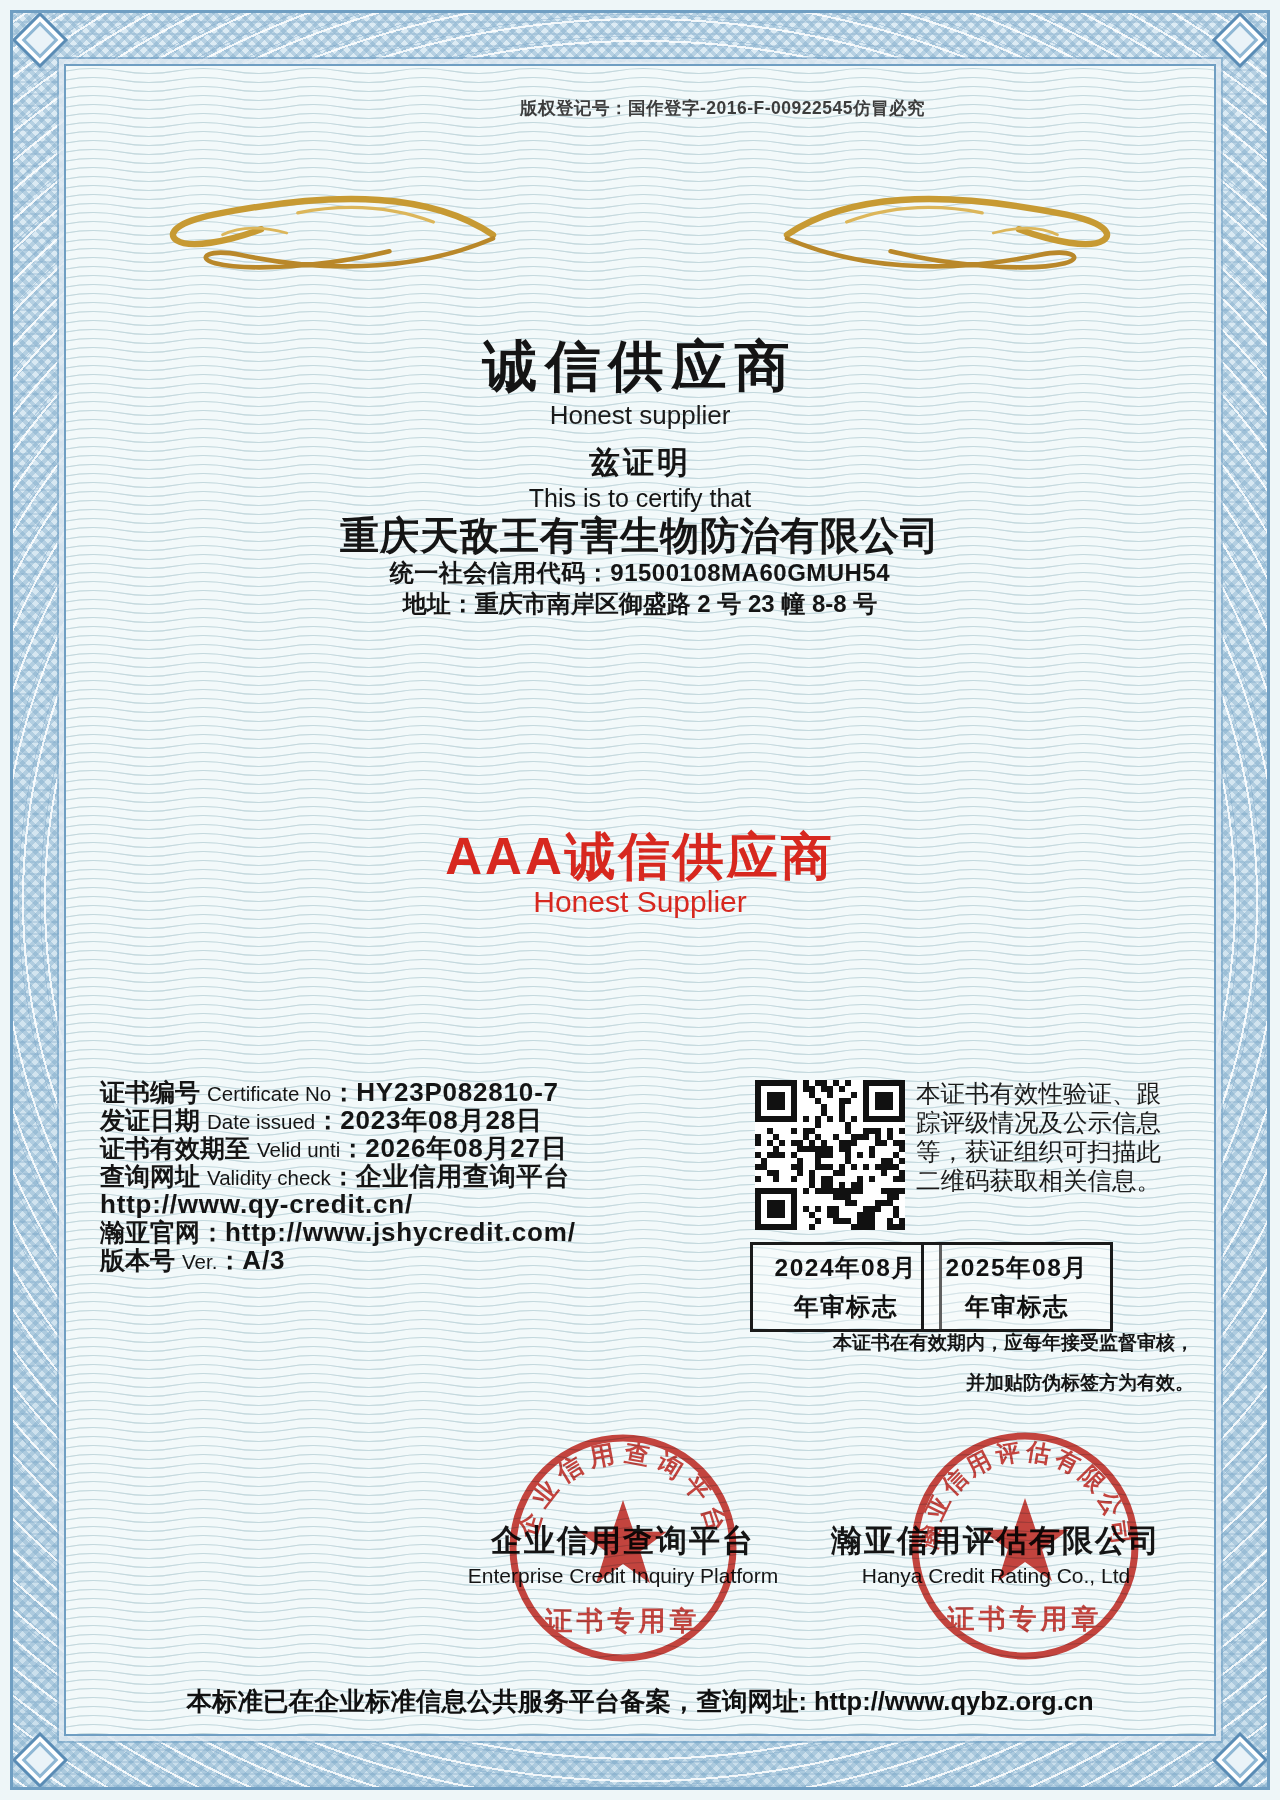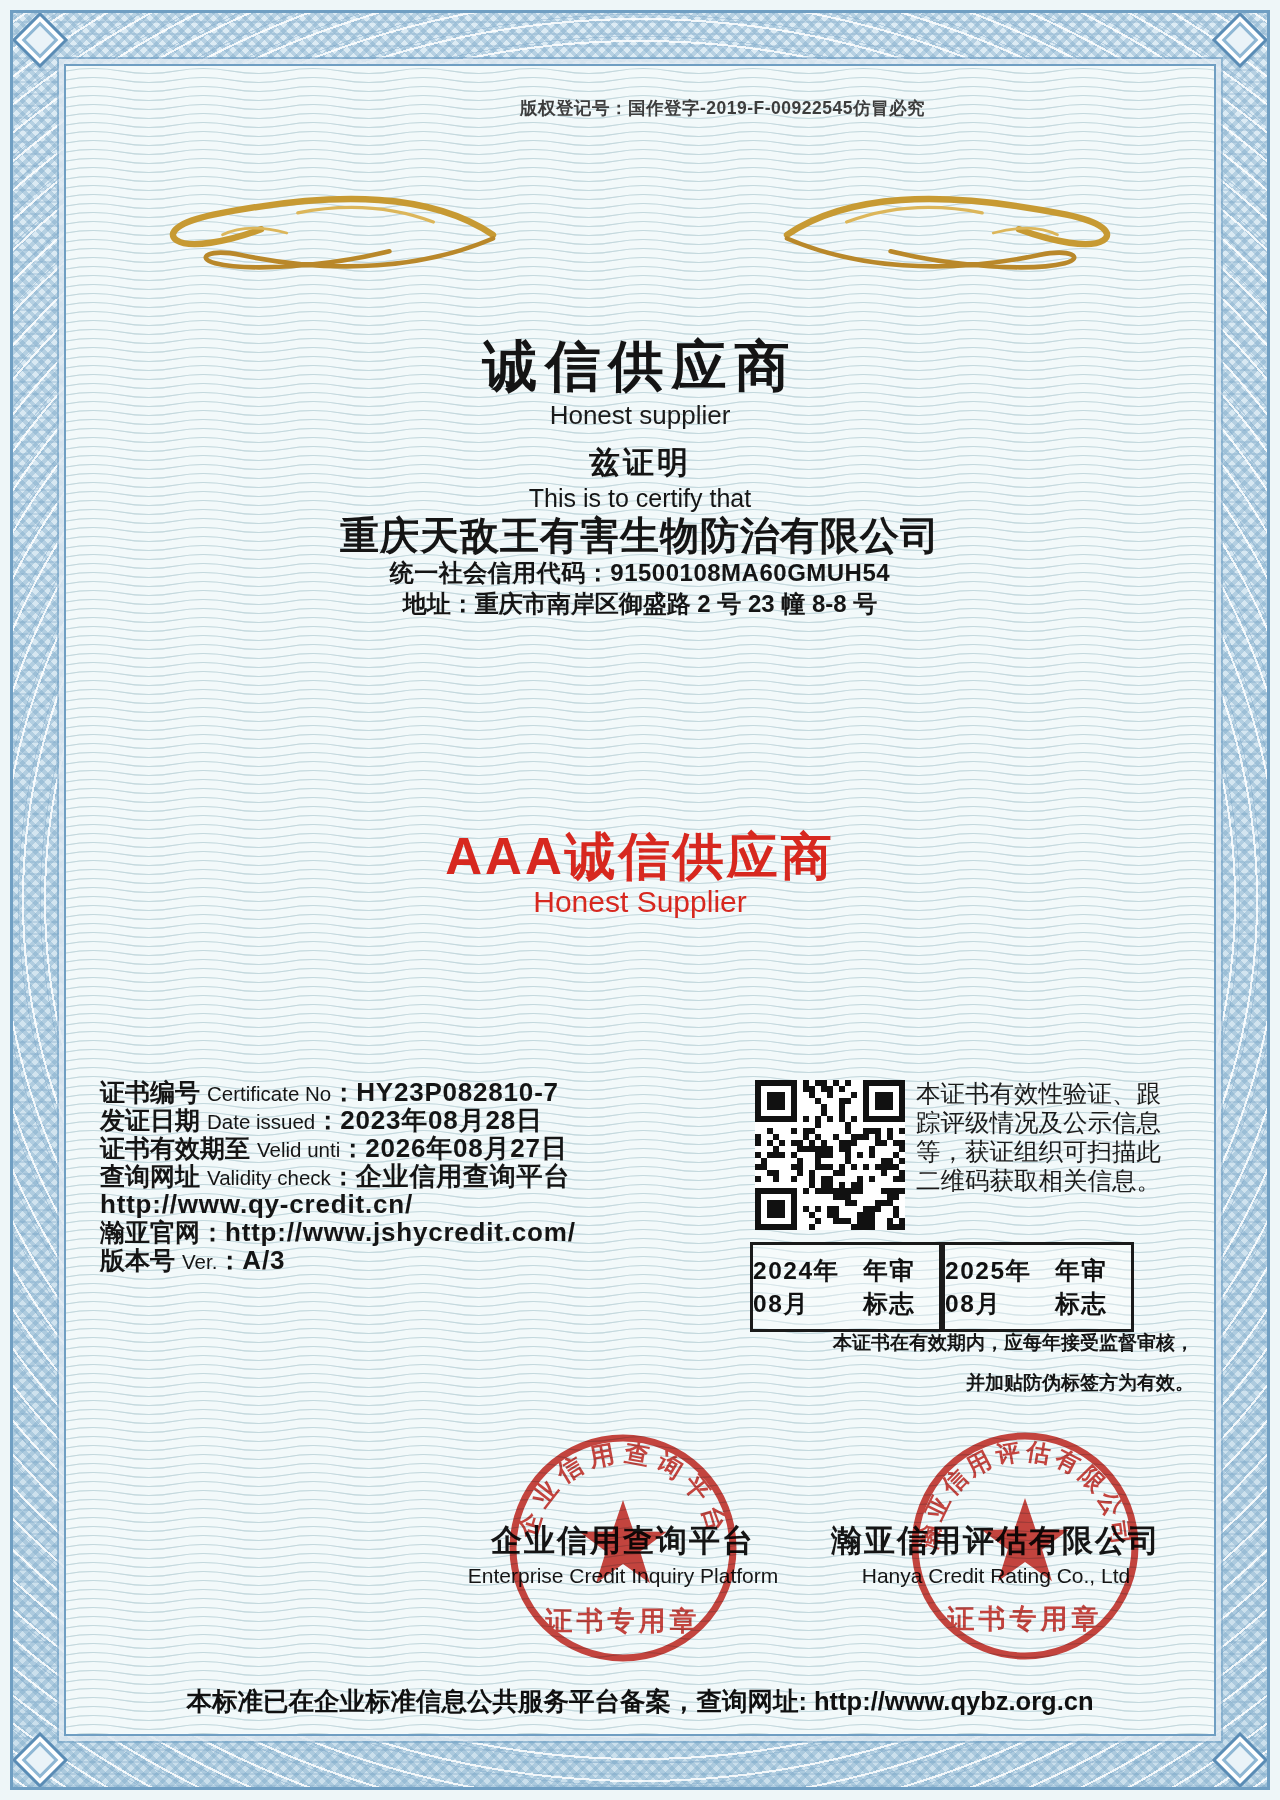--- a/index.html
+++ b/index.html
@@ -54,24 +54,24 @@
   .details{left:100px;top:1080px;width:600px;line-height:24px}
   .dline{white-space:nowrap}
   .dcn{font-size:25px;font-weight:700}
   .den{font-size:20.5px;font-weight:500;margin-left:7px}
   .dcn:empty,.den:empty{display:none;margin:0}
   .dsep{font-size:25px;font-weight:700}
   .dval{font-size:26px;font-weight:600;letter-spacing:.8px}
   .qr{left:755px;top:1080px;width:150px;height:150px;background:#fff;z-index:4}
   .qr-info{left:916px;top:1079px;width:268px;font-size:24.5px;line-height:29px;font-weight:500;color:#1b1b1b}
   .badge{width:186px;height:84px;border:3px solid #1a1a1a;background:rgba(255,255,255,.3);
-         display:flex;align-items:center;justify-content:center;gap:6px;z-index:4}
+         display:flex;flex-direction:column;align-items:center;justify-content:center;gap:6px;z-index:4}
   .badge div{font-size:24.5px;font-weight:600;letter-spacing:1.5px;color:#111}
   .badge.b1{left:750px;top:1242px}
-  .badge.b2{left:942px;top:1242px}
+  .badge.b2{left:921px;top:1242px}
   .note{right:86px;font-size:19px;font-weight:600;text-align:left}
   .note.n1{top:1330px}
   .note.n2{top:1370px}
   .seal{width:240px;height:240px;z-index:6;mix-blend-mode:multiply;opacity:.9}
   .seal.s1{left:503px;top:1428px}
   .seal.s2{left:905px;top:1426px}
   .sig-cn{width:390px;text-align:center;top:1520px;font-size:31px;font-weight:700;letter-spacing:2px;z-index:5}
   .sig-en{width:390px;text-align:center;top:1564px;font-size:21px;font-weight:500;z-index:5}
   .sig1{left:428px}.sig2{left:801px}
   .footer-line{top:1684px;font-size:25.5px;font-weight:700;color:#101010}
@@ -91,21 +91,21 @@
   <svg class="guilloche" width="1148" height="1668">
     <defs>
       <pattern id="waves" width="220" height="9" patternUnits="userSpaceOnUse">
         <path d="M0 5 Q 27 0, 55 5 T 110 5 T 165 5 T 220 5" fill="none" stroke="#c3d8dd" stroke-width="1.2"></path>
       </pattern>
     </defs>
     <rect x="0" y="0" width="1148" height="1668" fill="url(#waves)"></rect>
     <rect x="-110" y="4" width="1368" height="1668" fill="url(#waves)" opacity="0.55"></rect>
   </svg>
 
-  <div class="abs copyright">版权登记号：国作登字-2019-F-00922545仿冒必究</div>
+  <div class="abs copyright">版权登记号：国作登字-2016-F-00922545仿冒必究</div>
 
   <div class="abs flourish left">
     <svg width="360" height="110" viewBox="0 0 370 120">
       <path d="M365,62 C300,18 200,12 60,40 C22,48 8,60 20,68 C34,77 74,70 112,56" fill="none" stroke="#c79a33" stroke-width="7" stroke-linecap="round"></path>
       <path d="M365,66 C290,98 195,106 90,84 C55,77 40,87 62,93 C98,102 182,97 252,80" fill="none" stroke="#b9882a" stroke-width="5" stroke-linecap="round"></path>
       <path d="M300,48 C252,30 202,28 152,38" fill="none" stroke="#dcb65a" stroke-width="3.5" stroke-linecap="round"></path>
       <path d="M140,60 C110,52 86,54 70,62" fill="none" stroke="#dcb65a" stroke-width="3" stroke-linecap="round"></path>
     </svg>
   </div>
   <div class="abs flourish right">

